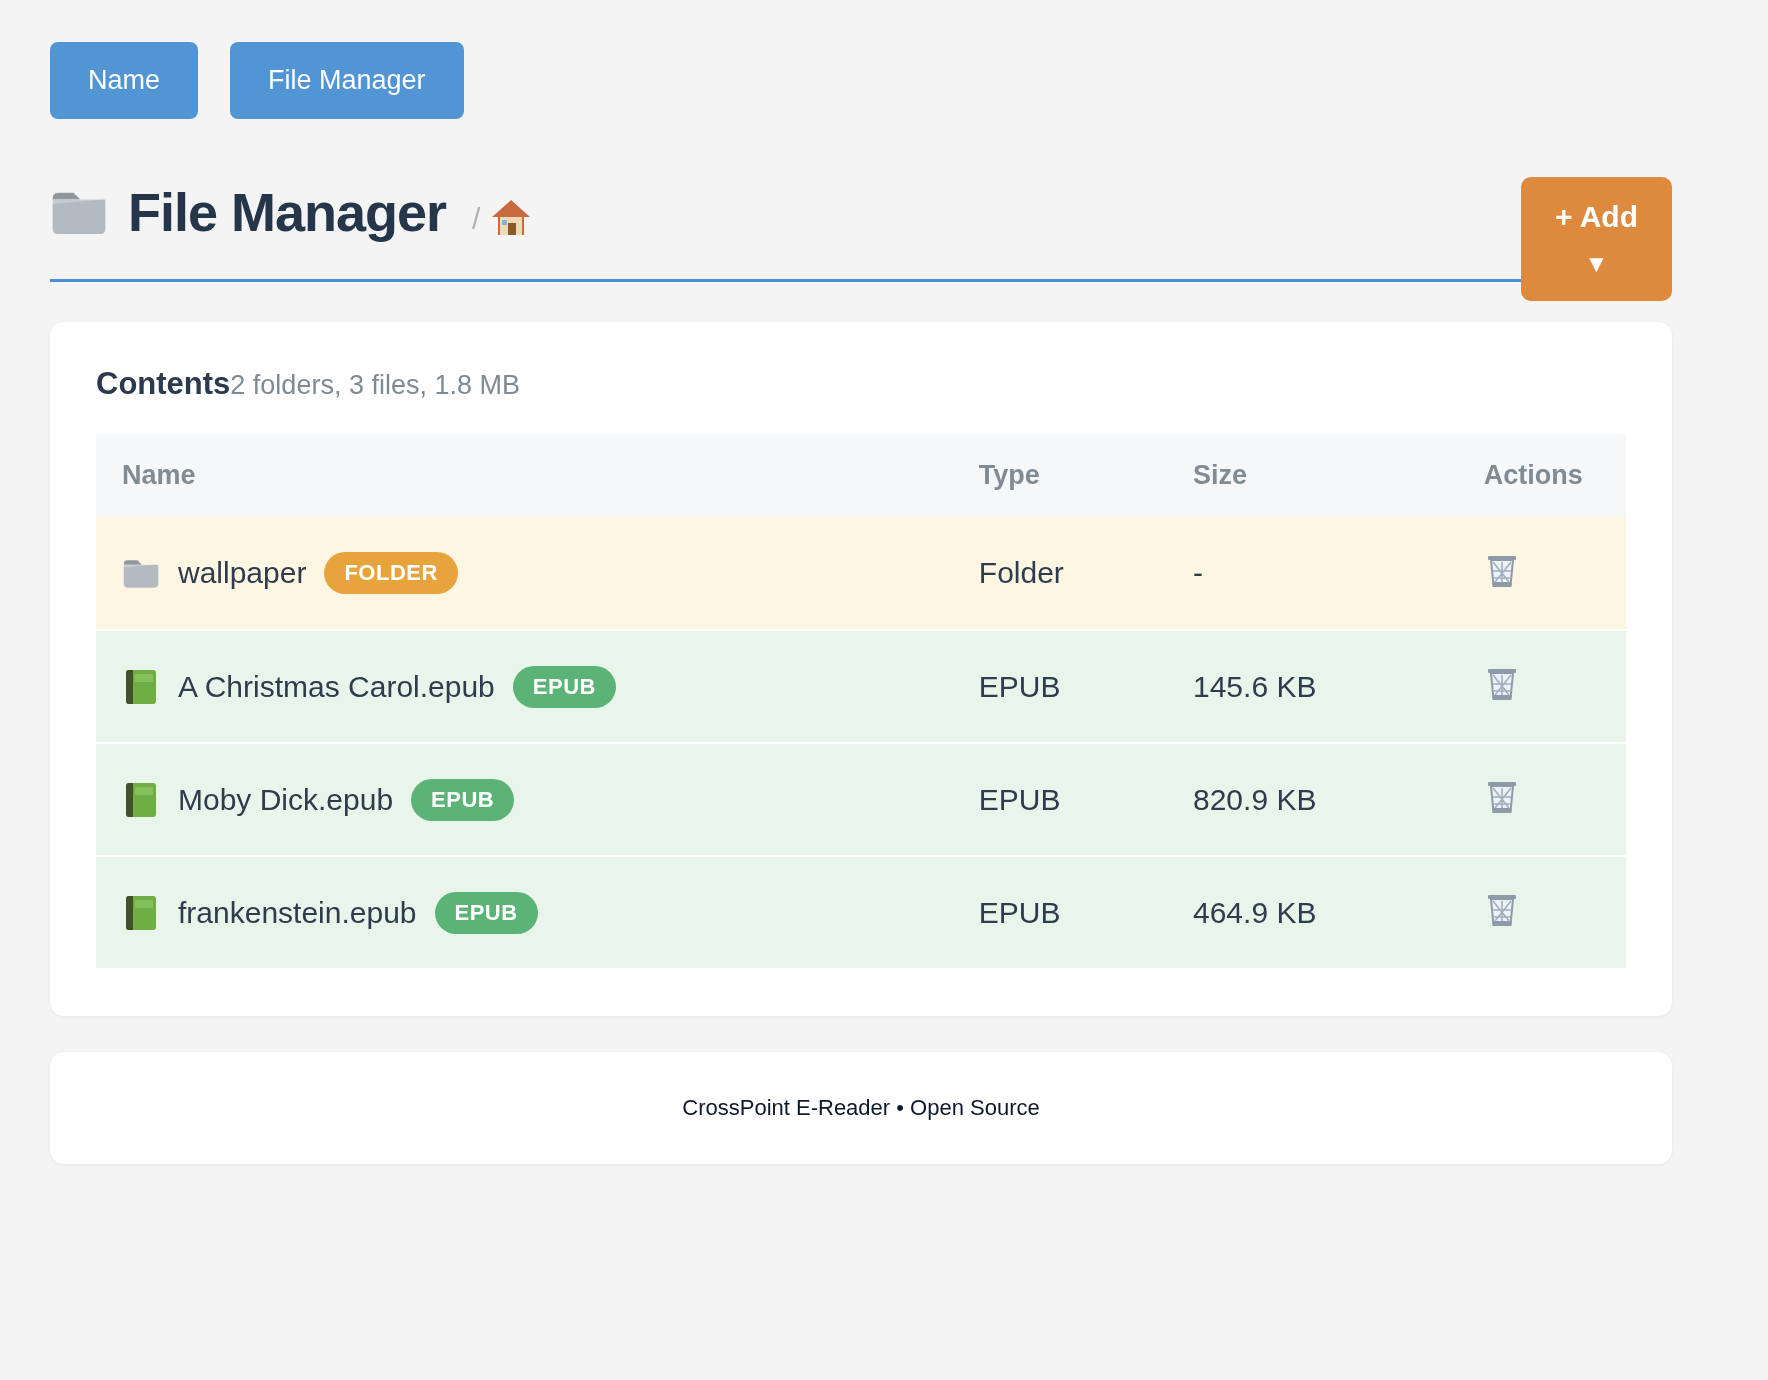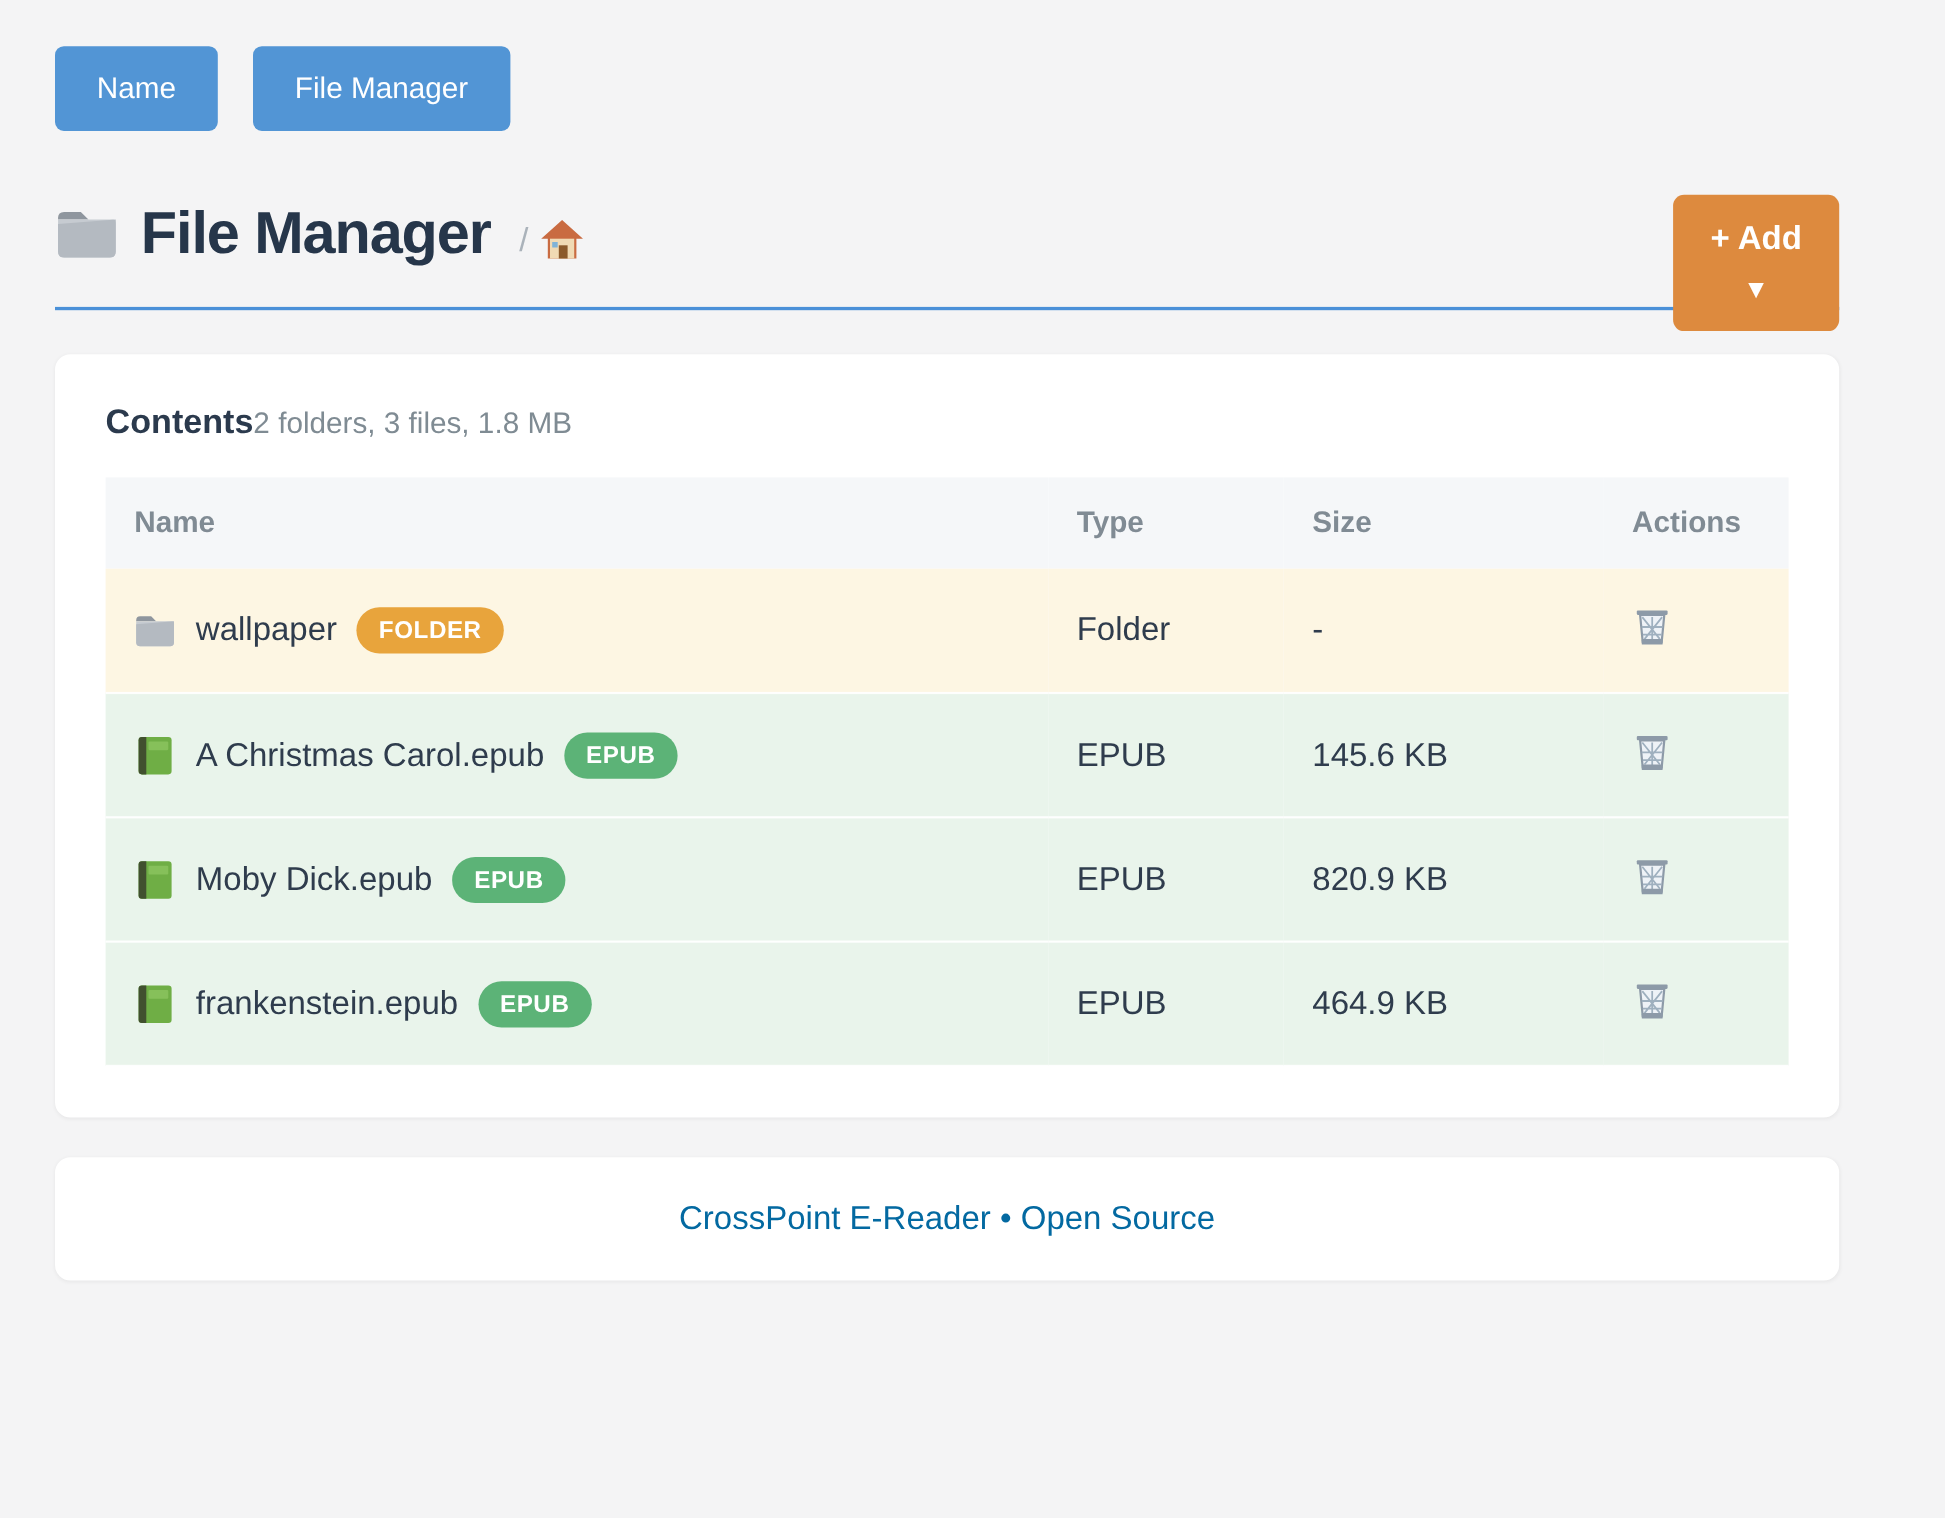--- a/index.html
+++ b/index.html
@@ -71,21 +71,21 @@
 
   .trash-btn { background: none; border: none; cursor: pointer; padding: 0; }
   .trash-btn svg { width: 36px; height: 38px; display: block; }
 
   
   .footer-card {
     margin-top: 36px; background: #ffffff; border-radius: 14px;
     height: 112px; display: flex; align-items: center; justify-content: center;
     box-shadow: 0 1px 4px rgba(0,0,0,0.06);
   }
-  .footer-text { font-size: 30px; color: #0369a1; }
+  .footer-text { font-size: 22px; color: #0f172a; }
 </style>
 </head>
 <body>
 
 <svg width="0" height="0" style="position:absolute">
   <defs>
     <g id="ic-folder">
       <path d="M2 8 q0-4 4-4 h11 l5 5 h-20 z" fill="#8f969e"></path>
       <path d="M2 9 h36 q2 0 2 3 v18 q0 4-4 4 H6 q-4 0-4-4 z" fill="#c6cbd1"></path>
       <path d="M2 12 L40 9 v21 q0 4-4 4 H6 q-4 0-4-4 z" fill="#b4bac1"></path>

